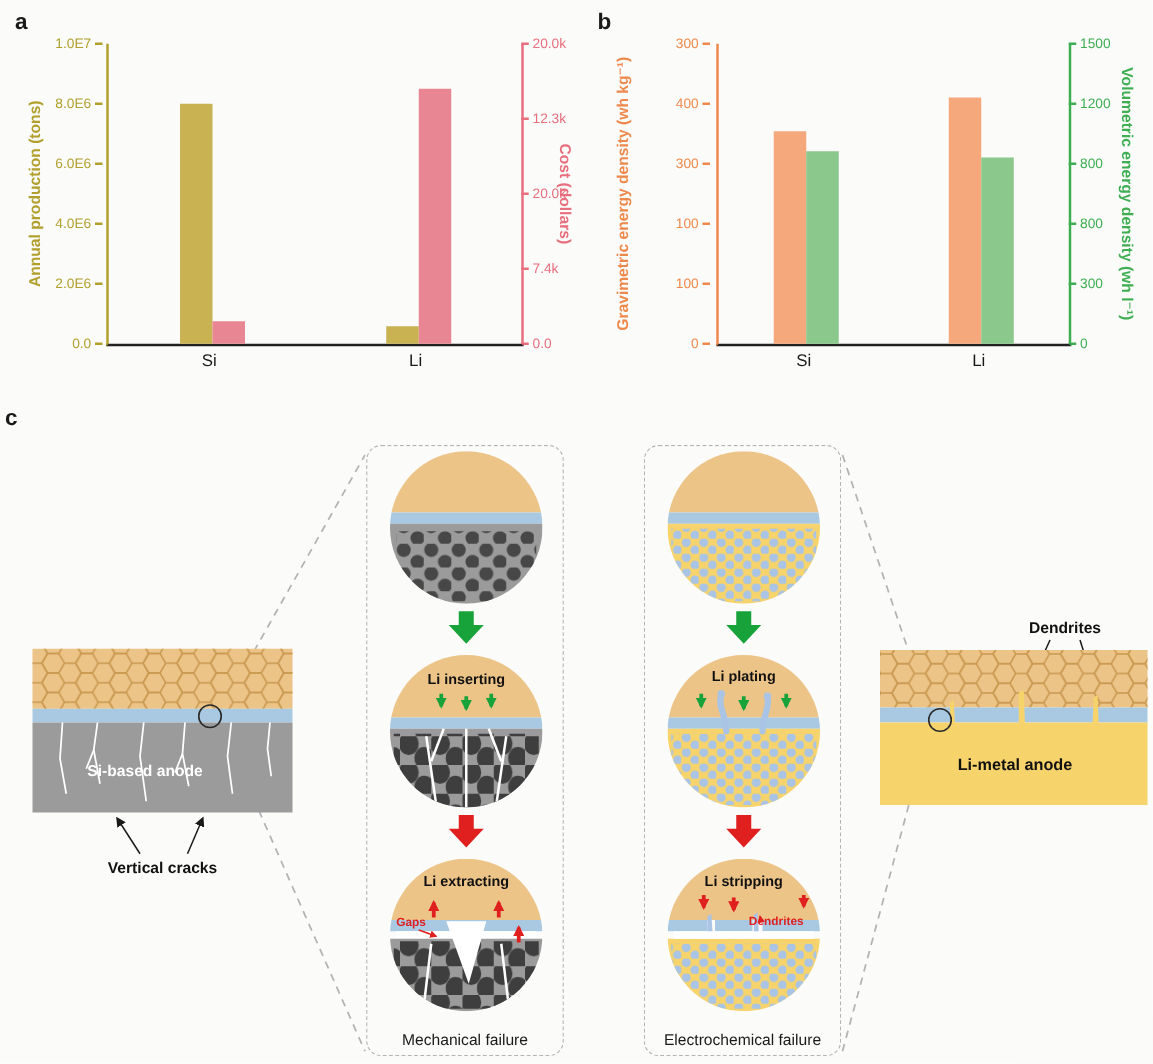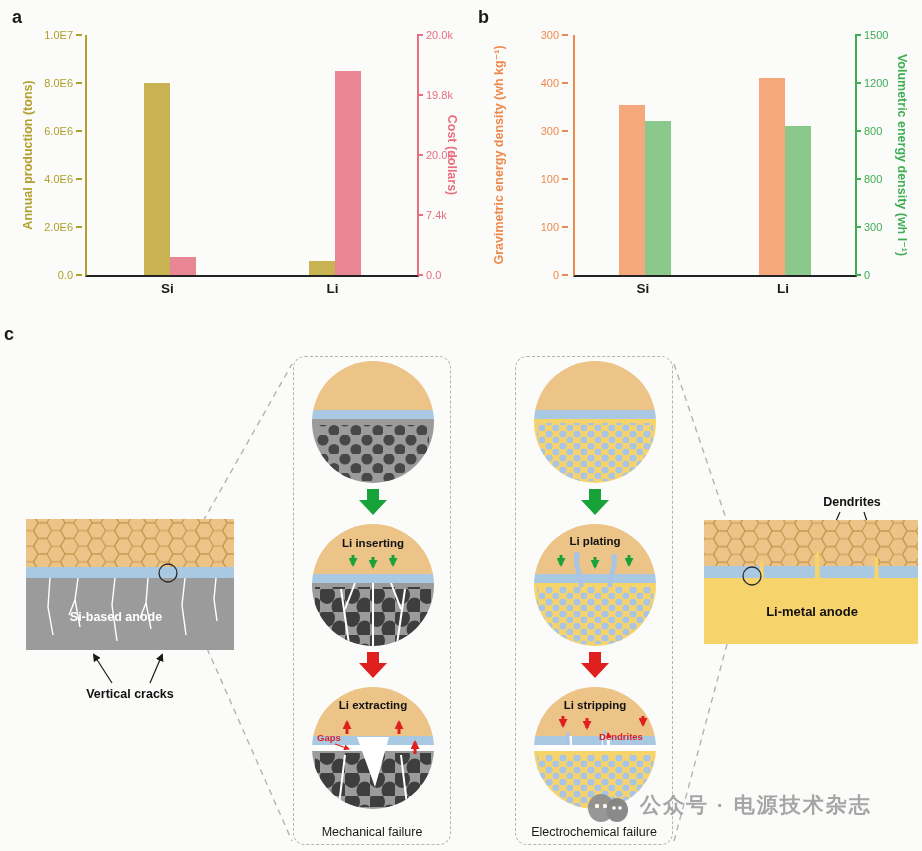--- a/index.html
+++ b/index.html
@@ -36,21 +36,21 @@
   .ticks-left span{padding-right:9px}
   .ticks-left span::after{content:"";position:absolute;right:0;top:5px;width:6px;height:2px;background:currentColor}
   .ticks-right{align-items:flex-start}
   .ticks-right span{padding-left:9px}
   .ticks-right span::before{content:"";position:absolute;left:0;top:5px;width:6px;height:2px;background:currentColor}
   .khaki-t{color:var(--khaki-axis)} .pink-t{color:var(--pink-axis)}
   .orange-t{color:var(--orange-axis)} .green-t{color:var(--green-axis)}
   .ytitle{position:absolute;white-space:nowrap;font-size:12.5px;font-weight:700}
   .rotl{transform:translate(-50%,-50%) rotate(-90deg)}
   .rotr{transform:translate(-50%,-50%) rotate(90deg)}
-  .xlabels{position:absolute;top:276px;display:flex;font-size:13.5px;font-weight:700}
+  .xlabels{position:absolute;top:276px;display:flex;font-size:13.5px;font-weight:400}
   .xlabels span{flex:1;text-align:center}
   #xlabels-a{left:75px;width:330px} #xlabels-b{left:105px;width:280px}
   .zoombox{position:absolute;width:158px;height:489px;border:1.6px dashed var(--dash-gray);
            border-radius:12px;box-sizing:border-box}
   .zoombox svg{position:absolute;left:1px;top:2px}
   .caption{position:absolute;bottom:5px;left:0;width:100%;text-align:center;font-size:12.5px;font-weight:400}
   svg text{font-family:"Liberation Sans","DejaVu Sans",sans-serif}
   .ct{font-size:11.5px;font-weight:600;fill:#111;text-anchor:middle}
   .rt{font-size:9.5px;font-weight:700;fill:var(--arrow-red)}
   .svgt{font-size:12.5px;font-weight:600;fill:#111}
@@ -76,21 +76,21 @@
     <div class="ticks ticks-left khaki-t" style="left:30px;width:42px">
       <span>1.0E7</span>
       <span>8.0E6</span>
       <span>6.0E6</span>
       <span>4.0E6</span>
       <span>2.0E6</span>
       <span>0.0</span>
     </div>
     <div class="ticks ticks-right pink-t" style="left:407px;width:42px">
       <span>20.0k</span>
-      <span>19.8k</span>
+      <span>12.3k</span>
       <span>20.0k</span>
       <span>7.4k</span>
       <span>0.0</span>
     </div>
     <div class="plot" id="plot-a">
       <div class="bar-group">
         <div class="bar khaki" style="height: 80%;"></div>
         <div class="bar pink" style="height: 7.5%;"></div>
       </div>
       <div class="bar-group">
@@ -377,25 +377,14 @@
         <line x1="46" y1="357" x2="46" y2="367" marker-end="url(#mred2)"></line>
         <line x1="70" y1="359" x2="70" y2="369" marker-end="url(#mred2)"></line>
         <line x1="126" y1="357" x2="126" y2="366" marker-end="url(#mred2)"></line>
       </g>
       <text x="104" y="381" class="rt" text-anchor="middle">Dendrites</text>
       <line x1="92" y1="379" x2="91" y2="374" stroke="var(--arrow-red)" stroke-width="1.3" marker-end="url(#mredS2)"></line>
     </svg>
     <div class="caption">Electrochemical failure</div>
   </div>
 
-  <div class="watermark">
-    <svg width="44" height="38" viewBox="0 0 44 38">
-      <ellipse cx="15" cy="22" rx="13" ry="14" fill="#8d8d8d"></ellipse>
-      <ellipse cx="31" cy="24" rx="11" ry="12" fill="#7e7e7e"></ellipse>
-      <circle cx="11" cy="20" r="2.2" fill="#fff"></circle>
-      <circle cx="19" cy="20" r="2.2" fill="#fff"></circle>
-      <circle cx="28" cy="22" r="1.8" fill="#fff"></circle>
-      <circle cx="34" cy="22" r="1.8" fill="#fff"></circle>
-    </svg>
-    <span>公众号 · 电源技术杂志</span>
-  </div>
 
 </div>
 
 </body></html>

